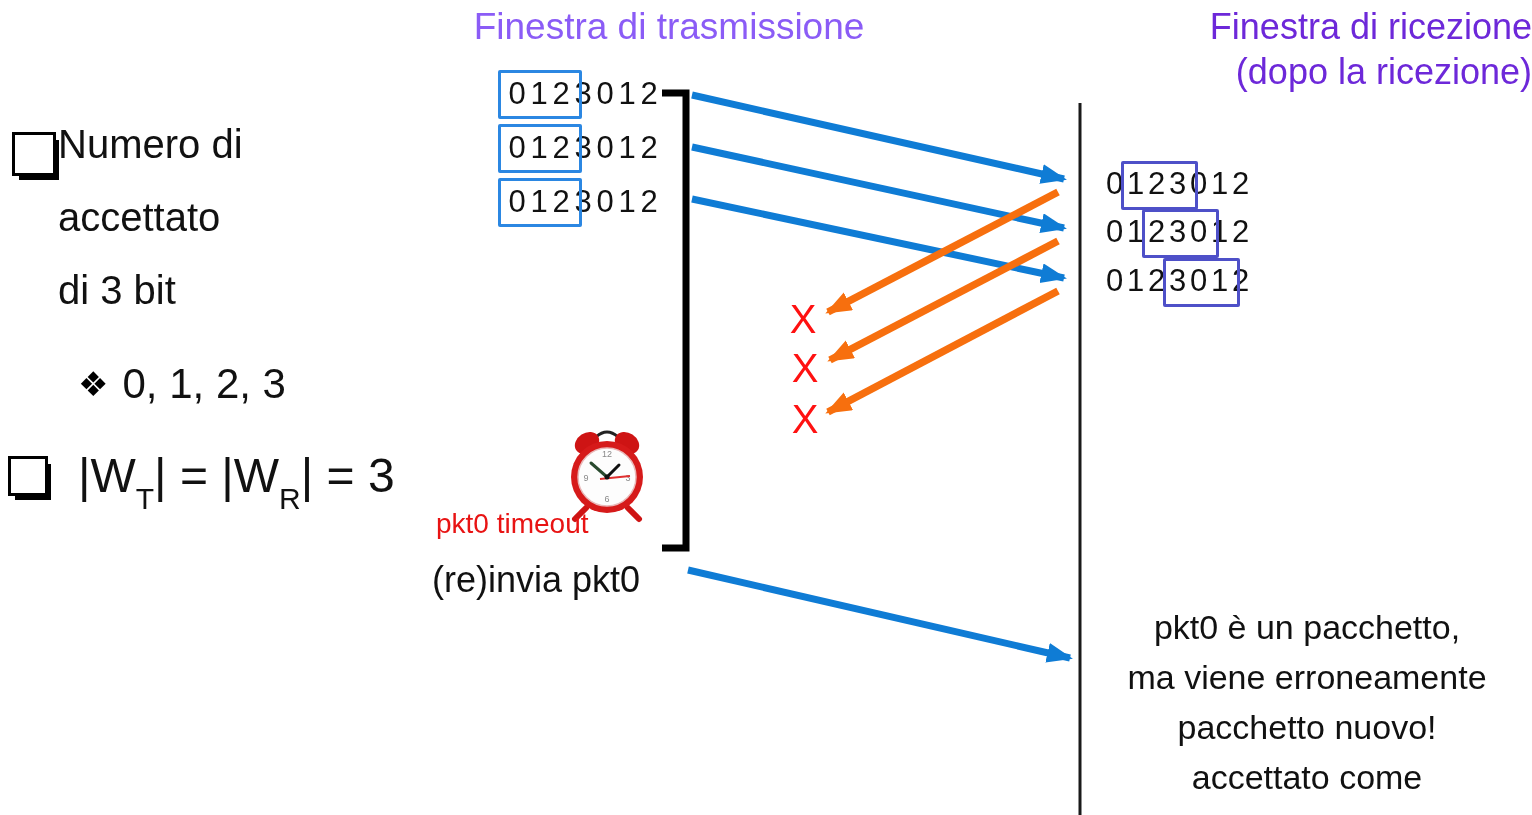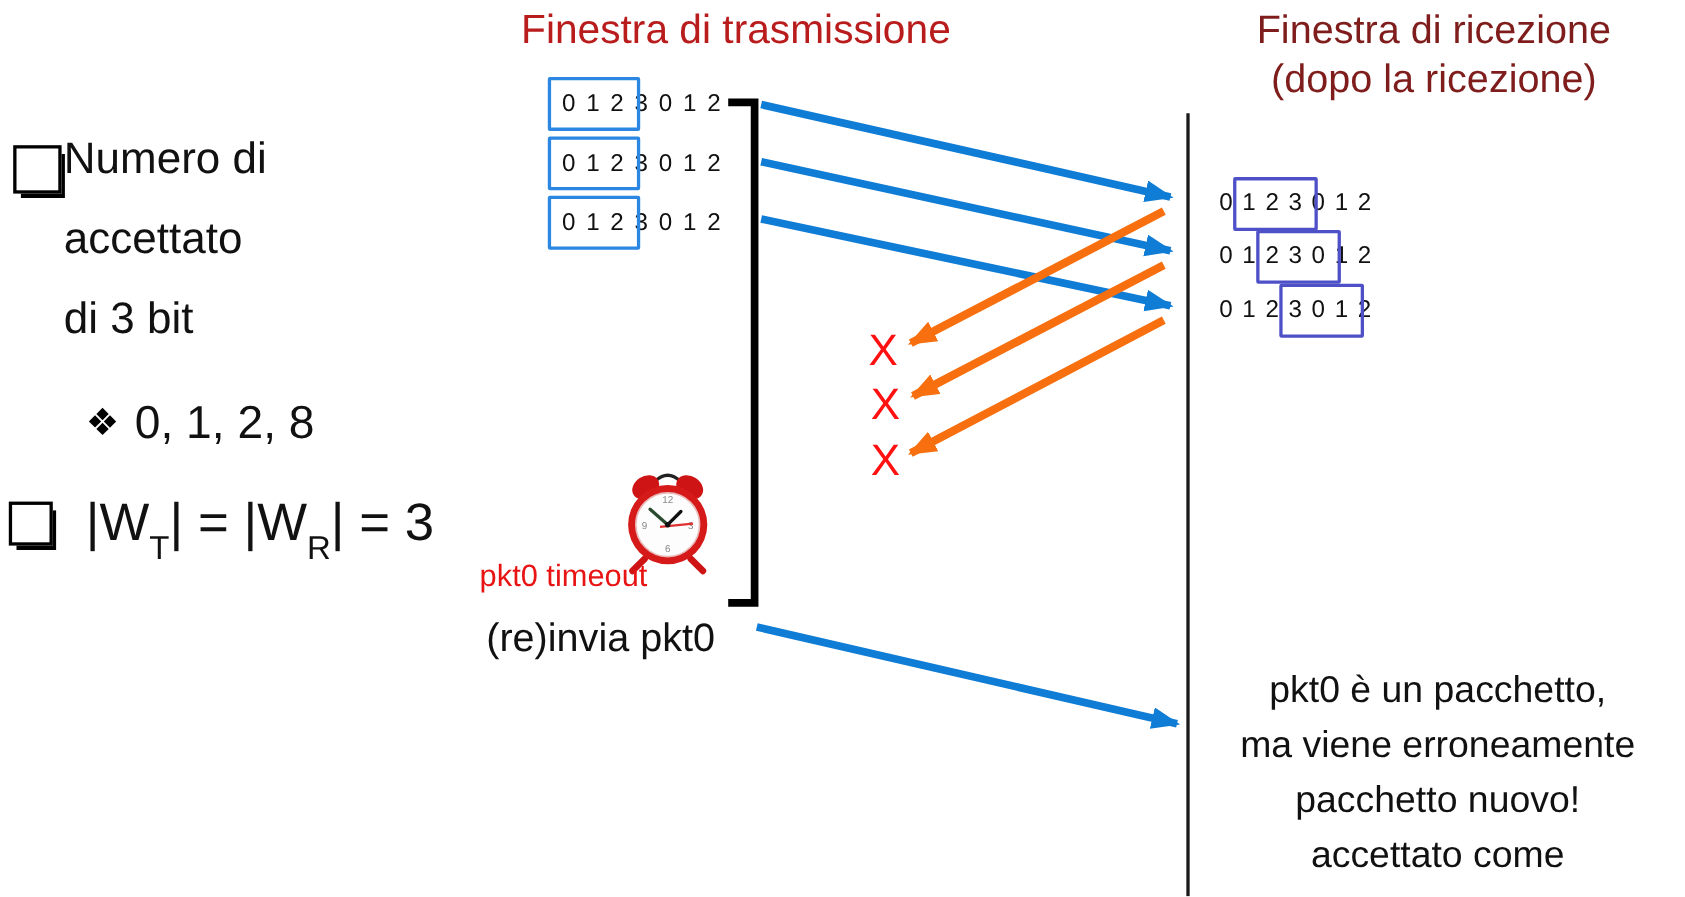--- a/index.html
+++ b/index.html
@@ -5,46 +5,46 @@
   html,body{margin:0;padding:0;background:#fff;}
   .slide{
     position:relative;width:1532px;height:815px;background:#fff;overflow:hidden;
     font-family:"Liberation Sans","DejaVu Sans",sans-serif;color:#111;
   }
   .abs{position:absolute;}
   .z2{z-index:2;}
   svg.overlay{position:absolute;left:0;top:0;z-index:1;}
 
   
-  .tx-title{left:388px;top:6px;width:562px;text-align:center;font-size:37px;font-weight:500;color:#b91c1c;}
-  .rx-title{left:1075px;top:4px;width:457px;text-align:center;font-size:36px;font-weight:500;color:#7f1d1d;line-height:45px;}
+  .tx-title{left:388px;top:6px;width:562px;text-align:center;font-size:37px;font-weight:500;color:#8b5cf6;}
+  .rx-title{left:1075px;top:4px;width:457px;text-align:right;font-size:36px;font-weight:500;color:#6d28d9;line-height:45px;}
   .sq-icon{display:inline-block;background:#fff;border:3px solid #000;box-shadow:5px 6px 0 -2px #000;}
   .sq-lg{width:38px;height:38px;margin-top:8px;}
   .sq-sm{width:34px;height:34px;margin-top:8px;}
   .b1-text{left:58px;top:108px;font-size:40px;line-height:73px;font-weight:400;}
   .sub-bullet{left:78px;top:360px;display:flex;align-items:center;gap:14px;}
   .sub-marker{font-size:34px;line-height:34px;color:#000;}
   .sub-text{font-size:42px;font-weight:500;}
   .b2{left:8px;top:448px;display:flex;align-items:flex-start;gap:30px;}
   .formula{font-size:48px;font-weight:500;white-space:nowrap;}
   .formula sub{font-size:30px;position:relative;top:6px;font-weight:500;}
 
   
-  .seq-row{height:36px;line-height:36px;font-size:22px;font-weight:500;white-space:nowrap;}
+  .seq-row{height:36px;line-height:36px;font-size:31px;font-weight:500;white-space:nowrap;}
   .cell{display:inline-block;text-align:center;}
   .tx-row .cell{width:22px;}
   .rx-row .cell{width:21px;}
   .winbox{position:absolute;border-radius:2px;}
   .tx-box{border:3px solid #2B87E2;left:-8px;top:-6px;width:78px;height:43px;}
   .rx-box{border:3px solid #4E50C8;top:-5px;width:71px;height:43px;}
 
   
   .loss-x{width:32px;text-align:center;font-size:40px;line-height:48px;color:#FF1111;font-weight:500;}
   .timeout-label{left:436px;top:508px;font-size:28px;font-weight:500;color:#E81313;white-space:nowrap;}
-  .resend-label{left:442px;top:559px;font-size:36px;font-weight:500;color:#111;white-space:nowrap;}
+  .resend-label{left:432px;top:559px;font-size:36px;font-weight:500;color:#111;white-space:nowrap;}
   .dup-note{left:1082px;top:602px;width:450px;text-align:center;font-size:34px;line-height:50px;font-weight:500;color:#111;}
 </style>
 </head>
 <body>
 
 <div class="slide">
 
   <svg class="overlay" width="1532" height="815" viewBox="0 0 1532 815">
     <defs>
       <marker id="mb" markerUnits="userSpaceOnUse" markerWidth="30" markerHeight="22" refX="23" refY="10" orient="auto">
@@ -98,21 +98,21 @@
 
   <span class="abs z2 sq-icon sq-lg" style="left:12px;top:124px;"></span>
   <div class="abs z2 b1-text">
     <div>Numero di</div>
     <div>accettato</div>
     <div>di 3 bit</div>
   </div>
 
   <div class="abs z2 sub-bullet">
     <span class="sub-marker">❖</span>
-    <span class="sub-text">0, 1, 2, 8</span>
+    <span class="sub-text">0, 1, 2, 3</span>
   </div>
 
   <div class="abs z2 b2">
     <span class="sq-icon sq-sm"></span>
     <span class="formula"><span>|W</span><sub>T</sub><span>| = |W</span><sub>R</sub><span>| = 3</span></span>
   </div>
 
   <div class="abs z2 seq-row tx-row" style="left:506px;top:76px;">
     <span class="winbox tx-box"></span>
     <span class="cell">0</span><span class="cell">1</span><span class="cell">2</span><span class="cell">3</span><span class="cell">0</span><span class="cell">1</span><span class="cell">2</span>

